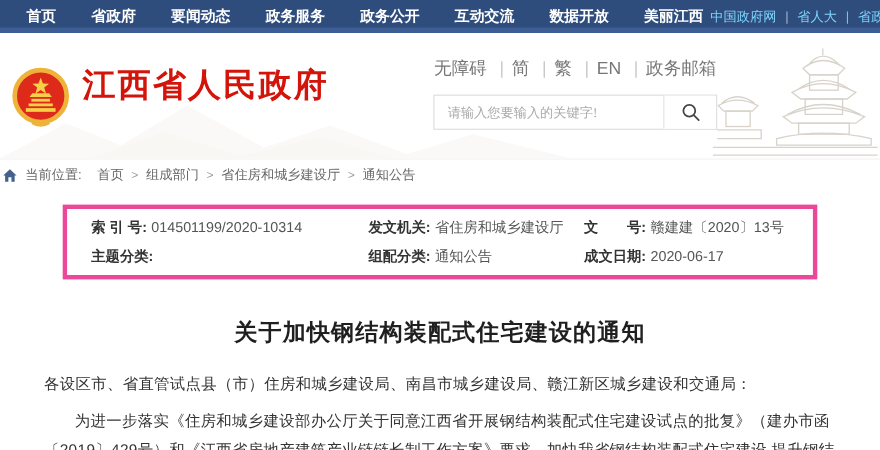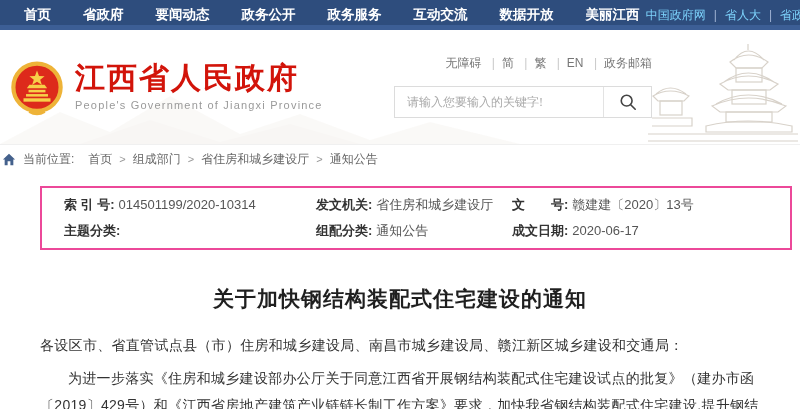--- a/index.html
+++ b/index.html
@@ -14,56 +14,56 @@
   .topnav-right a { color:#7dd3fc; font-size:12px; text-decoration:none; white-space:nowrap; cursor:pointer; }
   .topnav-right a + a::before { content:"|"; color:#9fb2d2; margin:0 8px; }
 
   
   .header { position:relative; height:114px; background:#fff; overflow:hidden; }
   .mountains { position:absolute; left:0; bottom:0; width:520px; height:70px; opacity:.55; }
   .logo { position:absolute; left:10px; top:30px; display:flex; align-items:flex-start; gap:11px; cursor:pointer; }
   .logo-text h1 { color:#d2140a; font-size:30px; line-height:36px; font-weight:bold; letter-spacing:2px; white-space:nowrap; }
   .logo-text .en { color:#9a9a9a; font-size:11px; letter-spacing:1.2px; margin-top:3px; white-space:nowrap; }
   .header-right { position:absolute; right:148px; top:26px; width:258px; }
-  .quick-links { text-align:right; font-size:12px; color:#767676; line-height:14px; }
+  .quick-links { text-align:center; font-size:16px; color:#767676; line-height:14px; }
   .quick-links a { color:#767676; text-decoration:none; cursor:pointer; }
   .quick-links a + a::before { content:"|"; color:#c9c9c9; margin:0 7px; }
   .searchbox { margin-top:16px; height:32px; border:1px solid #dcdcdc; background:#fff; display:flex; }
   .searchbox input { flex:1; border:0; outline:none; padding:0 12px; font-size:12px; color:#444; background:transparent; font-family:Liberation Serif, serif; }
   .searchbox input::placeholder { color:#a9a9a9; }
   .search-btn { width:48px; border:0; border-left:1px solid #e3e3e3; background:#fff; display:flex; align-items:center; justify-content:center; cursor:pointer; }
   .pavilion { position:absolute; right:2px; bottom:-4px; width:150px; height:110px; }
 
   
   .breadcrumb { height:30px; border-top:1px solid #f0f0f0; display:flex; align-items:center; padding-left:2px; font-size:12px; color:#666; background:#fff; }
   .breadcrumb .home { margin-right:7px; display:flex; align-items:center; }
   .breadcrumb .loc-label { margin-right:14px; }
   .breadcrumb a { color:#666; text-decoration:none; cursor:pointer; }
   .breadcrumb a + a::before { content:">"; color:#999; margin:0 7px; font-size:11px; }
 
   
   .content { width:720px; margin:0 auto; }
-  .meta-box { width:752px; margin:12px auto 0; border:2px solid #ec4899; padding:4px 0 4px 22px; display:grid; grid-template-columns:252px 196px auto; }
+  .meta-box { width:686px; margin:12px auto 0; border:4px solid #ec4899; padding:4px 0 4px 22px; display:grid; grid-template-columns:252px 196px auto; }
   .meta-cell { line-height:26px; font-size:13px; white-space:nowrap; }
   .m-label { font-weight:bold; color:#333; }
   .m-value { color:#555; margin-left:4px; }
   .doc-title { margin-top:34px; text-align:center; font-size:21px; font-weight:bold; color:#1f1f1f; letter-spacing:1px; line-height:30px; }
   .article-body { margin-top:18px; font-size:14px; color:#333; line-height:27px; letter-spacing:.3px; }
   .article-body p.indent { text-indent:2em; margin-top:6px; }
 </style>
 </head>
 <body>
 
 <div class="topnav">
   <div class="topnav-items">
     <a>首页</a>
     <a>省政府</a>
     <a>要闻动态</a>
+    <a>政务服务</a>
     <a>政务公开</a>
-    <a>政务服务</a>
     <a>互动交流</a>
     <a>数据开放</a>
     <a>美丽江西</a>
   </div>
   <div class="topnav-right">
     <a>中国政府网</a>
     <a>省人大</a>
     <a>省政协</a>
   </div>
 </div>
@@ -79,21 +79,20 @@
       <circle cx="32" cy="32" r="28" fill="#dd2a1b" stroke="#eeb338" stroke-width="5"></circle>
       <polygon points="32,12 34.4,18.6 41,18.8 35.8,22.9 37.8,29.4 32,25.5 26.2,29.4 28.2,22.9 23,18.8 29.6,18.6" fill="#f7d048"></polygon>
       <path d="M20 33 L44 33 L41 29 L23 29 Z" fill="#f7d048"></path>
       <rect x="22" y="35" width="20" height="3" fill="#f7d048"></rect>
       <rect x="19" y="40" width="26" height="3" fill="#f7d048"></rect>
       <rect x="16" y="45" width="32" height="4" fill="#f7d048"></rect>
       <path d="M22 62 Q32 68 42 62 L40 58 Q32 62 24 58 Z" fill="#eeb338"></path>
     </svg>
     <div class="logo-text">
       <h1>江西省人民政府</h1>
-      <div class="en">People's Government of Jiangxi Province</div>
     </div>
   </div>
 
   <div class="header-right">
     <div class="quick-links">
       <a>无障碍</a>
       <a>简</a>
       <a>繁</a>
       <a>EN</a>
       <a>政务邮箱</a>

